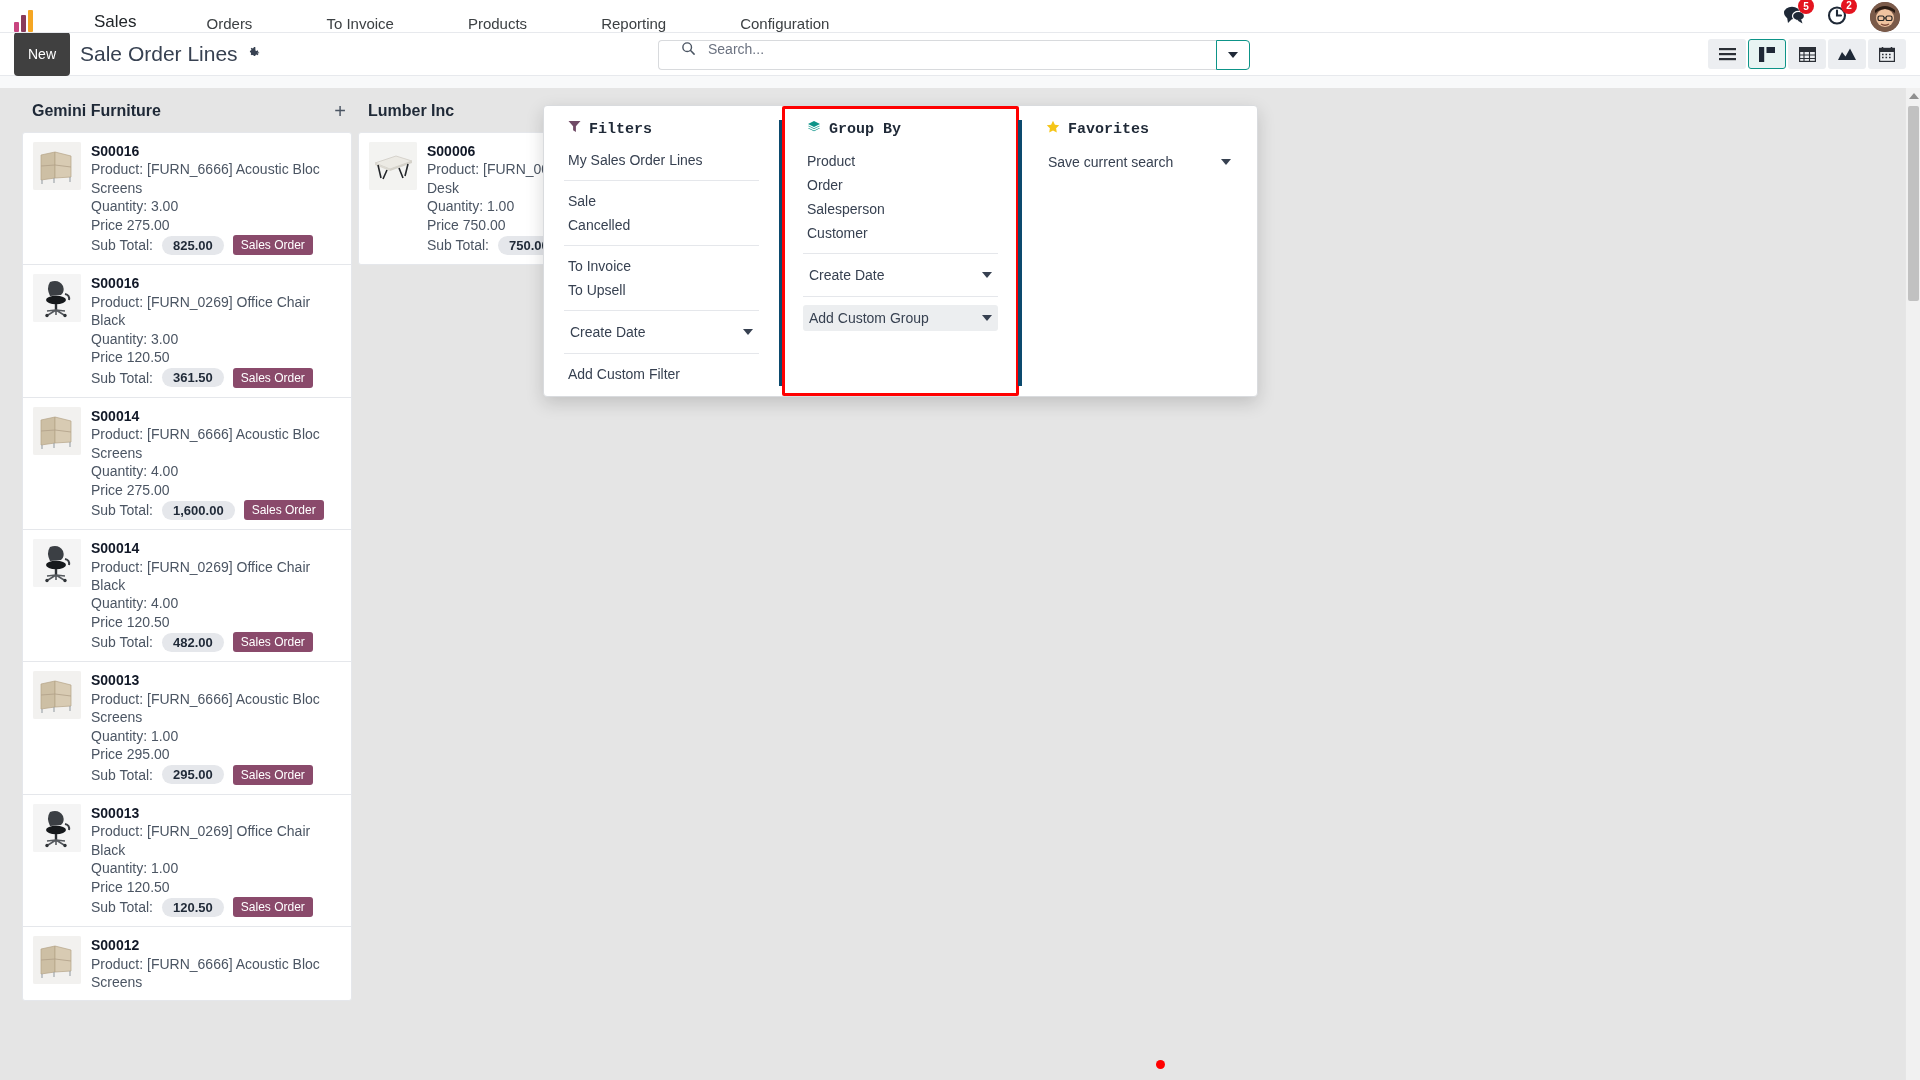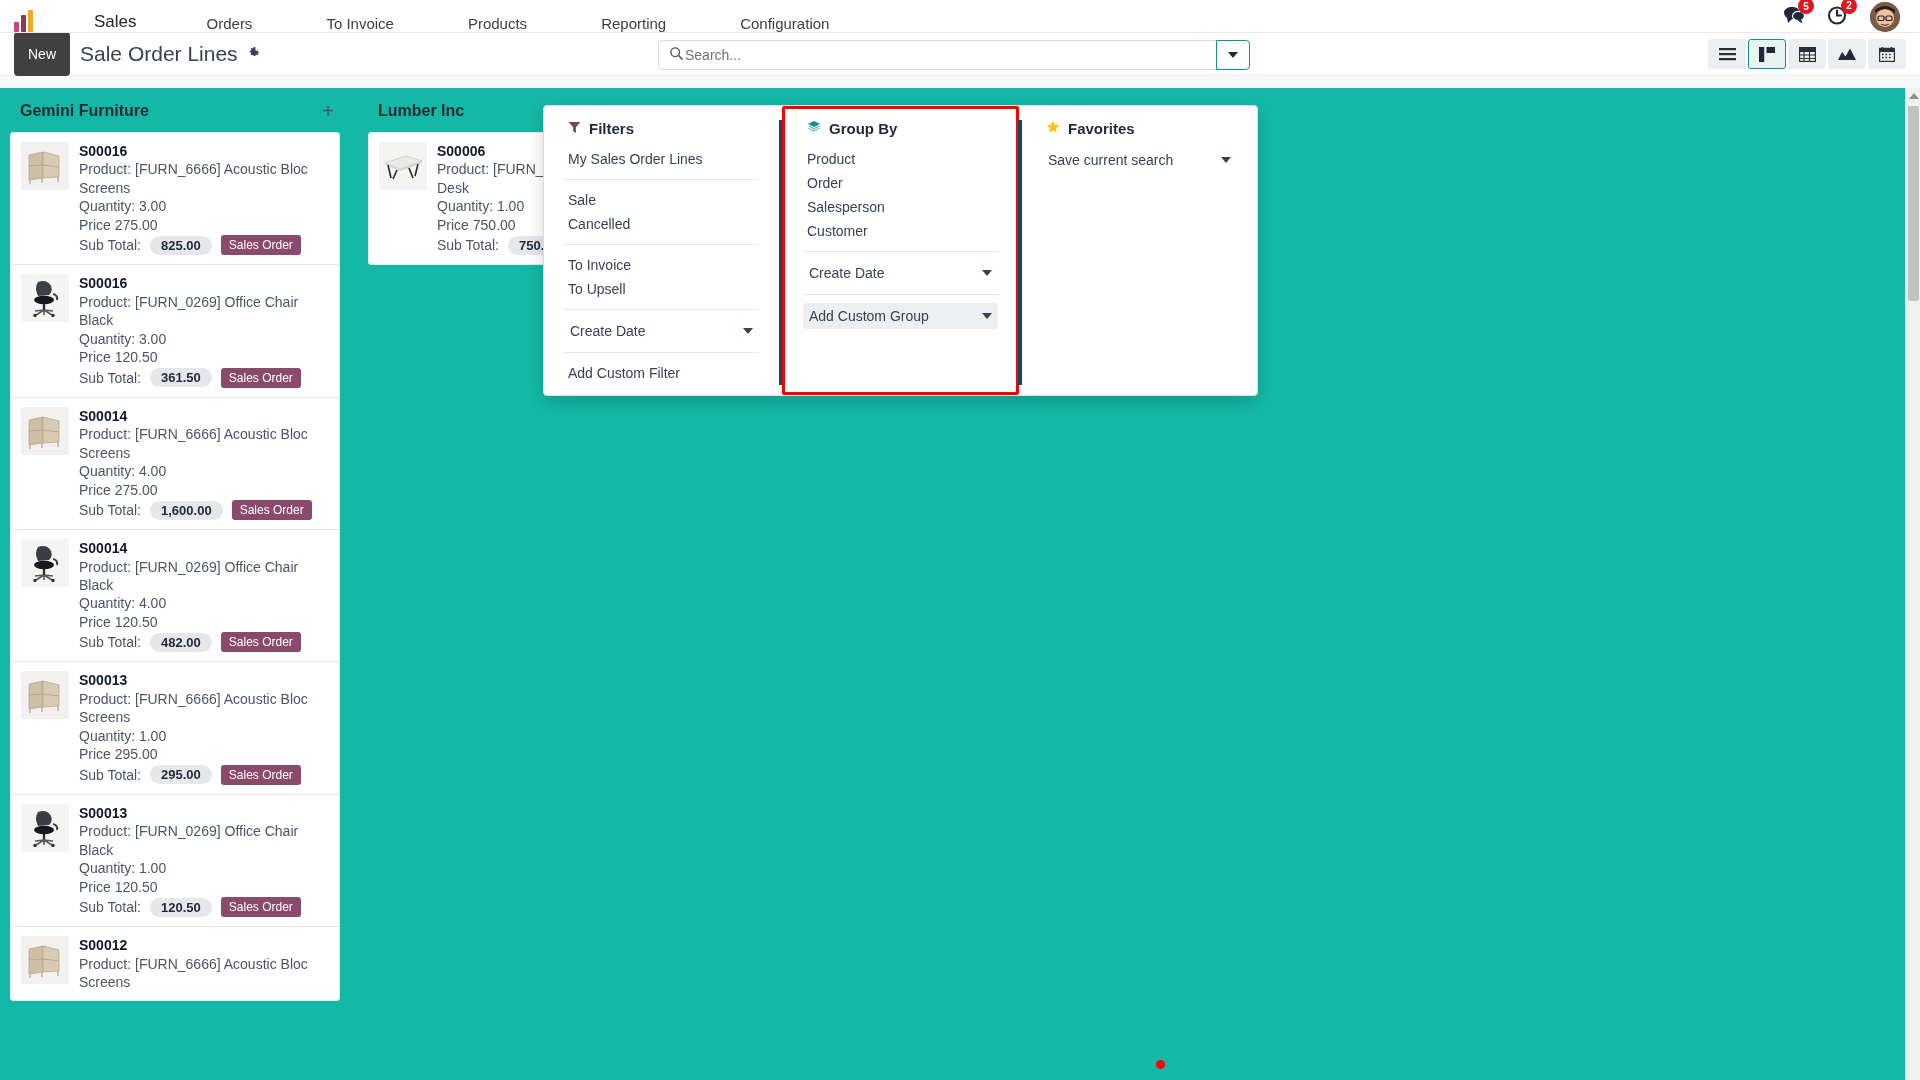--- a/index.html
+++ b/index.html
@@ -45,40 +45,40 @@
   }
   .bc-title{ font-size:21px; color:#374151; }
   .gear-ico{ margin-left:8px; color:#374151; cursor:pointer; font-size:14px; }
 
   .searchwrap{
     position:absolute; left:658px; top:7px; width:592px; height:30px;
     display:flex; align-items:stretch;
   }
   .searchbox{
     flex:1; border:1px solid #d8dadd; border-right:0; border-radius:4px 0 0 4px;
-    background:#fff; display:flex; align-items:center; padding:0 10px; gap:1px;
+    background:#fff; display:flex; align-items:flex-start; padding:0 22px; gap:12px;
   }
   .search-ph{ font-size:14px; color:#6b7280; }
   .searchtoggle{
     width:34px; border:1px solid #0d9488; background:#fff; border-radius:0 4px 4px 0;
     display:flex;align-items:center;justify-content:center; cursor:pointer;
   }
   .caret{ width:0;height:0;border-left:5px solid transparent;border-right:5px solid transparent;border-top:6px solid #1f2937;}
 
   .viewswitch{ margin-left:auto; display:flex; gap:2px; }
   .vbtn{
     width:38px;height:30px;background:#eceef1;border:1px solid transparent;border-radius:3px;
     display:flex;align-items:center;justify-content:center;cursor:pointer;color:#2b2f36;
   }
   .vbtn.active{ background:#e8f4f3; border-color:#0d9488; }
 
   
   .kanban{
     position:absolute; top:88px; left:0; right:0; bottom:0;
-    background:#14b8a6; display:flex; padding:10px 0 0 10px; gap:28px; overflow:hidden;
+    background:#e5e5e5; display:flex; padding:10px 0 0 22px; gap:6px; overflow:hidden;
   }
   .col{ width:330px; flex:0 0 330px; }
   .col-head{
     display:flex; align-items:center; height:26px; padding:0 6px 0 10px; margin-bottom:8px;
   }
   .col-title{ font-size:16px; font-weight:700; color:#1f2937; }
   .col-plus{ margin-left:auto; font-size:20px; color:#4b5563; cursor:pointer; line-height:1; }
   .cards{ background:#fff; border:1px solid #e5e7eb; border-radius:3px; }
   .card{
     display:flex; gap:10px; padding:9px 10px; border-bottom:1px solid #e5e7eb; cursor:pointer;
@@ -101,21 +101,21 @@
   }
 
   
   .dropdown{
     position:absolute; left:543px; top:105px; width:715px;
     background:#fff; border:1px solid #d9dbde; border-radius:4px;
     box-shadow:0 6px 18px rgba(0,0,0,.16); z-index:40; display:flex; padding:14px 0 10px;
   }
   .dd-col{ flex:1; padding:0 20px; position:relative; }
   .dd-col + .dd-col{ border-left:4px solid #0c4a6e; }
-  .dd-head{ display:flex; align-items:center; gap:8px; font-size:15px; font-weight:700; color:#1f2937; margin-bottom:10px; padding-left:4px;}
+  .dd-head{ display:flex; align-items:center; gap:8px; font-size:15px; font-weight:700; color:#1f2937; margin-bottom:10px; padding-left:4px;font-family:Liberation Mono, monospace;}
   .dd-item{ font-size:14px; color:#374151; padding:4px 4px; cursor:pointer; border-radius:3px; }
   .dd-sep{ border-top:1px solid #e5e7eb; margin:8px 0; }
   .dd-row{
     display:flex; align-items:center; font-size:14px; color:#374151;
     padding:5px 6px; cursor:pointer; border-radius:3px;
   }
   .dd-row .dcaret{ margin-left:auto; width:0;height:0;
     border-left:5px solid transparent;border-right:5px solid transparent;border-top:6px solid #374151;}
   .dd-row.shaded{ background:#eceef0;gap:10px; }
   .hl-box{

